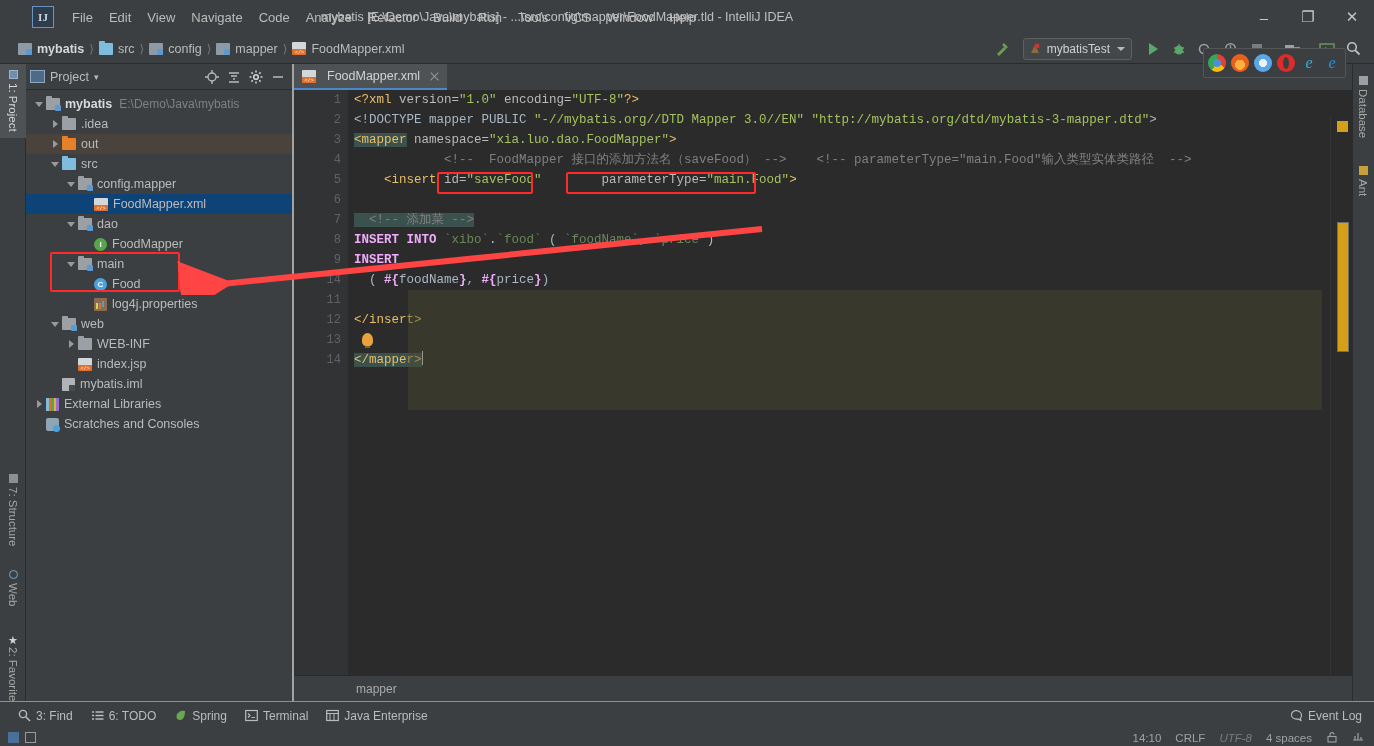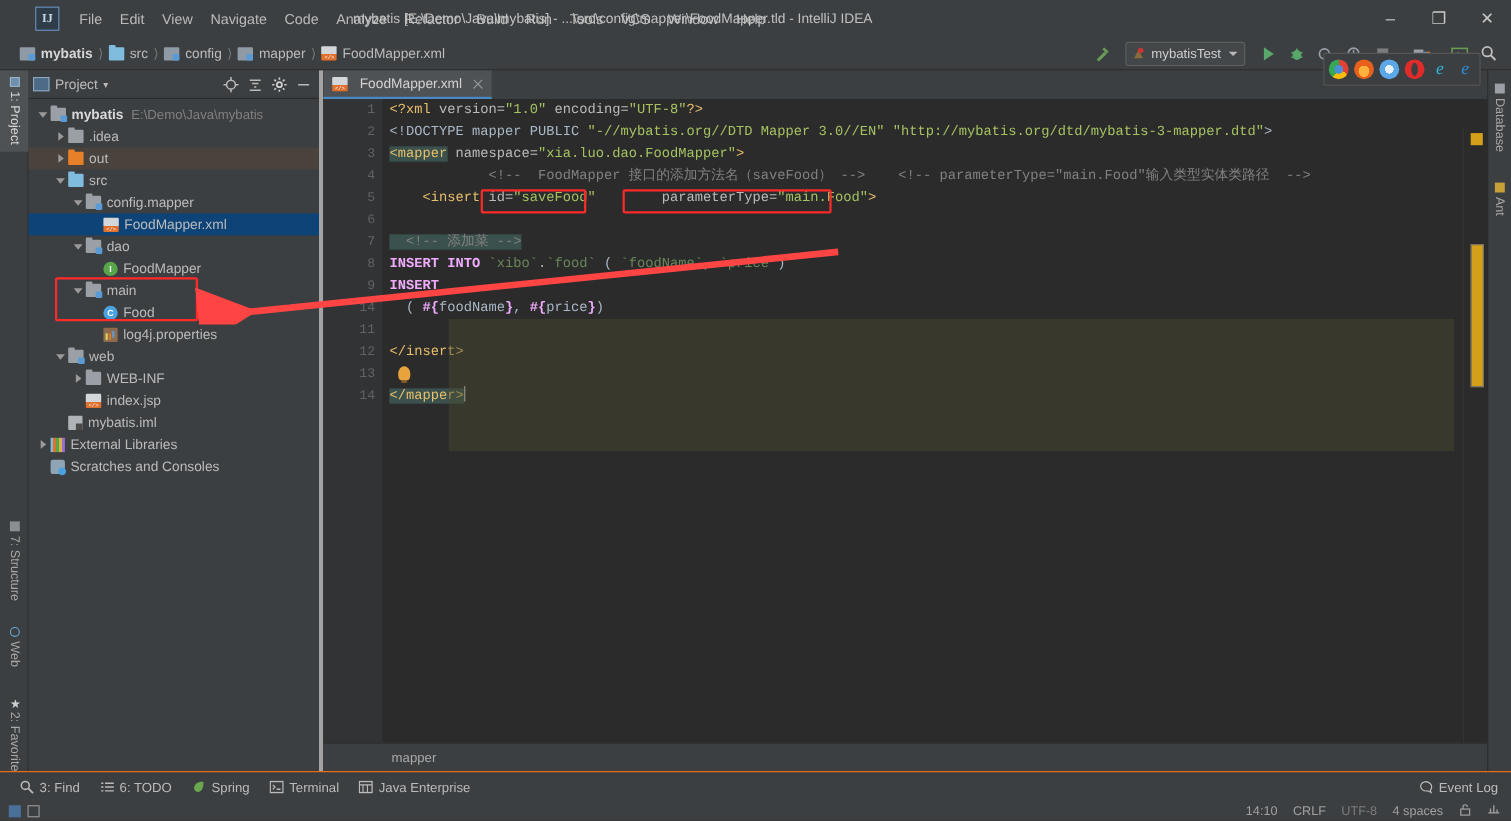--- a/index.html
+++ b/index.html
@@ -93,21 +93,21 @@
   .vtab-r {
     position:absolute; right:0; width:22px;
     writing-mode:vertical-rl; text-orientation:mixed;
     font-size:11.5px; color:#a7a7a7; padding:6px 0;
     display:flex; align-items:center; gap:4px;
   }
 
   
   #project-panel {
     position:absolute; left:26px; top:64px; width:268px; height:637px;
-    background:#3c3f41; border-right:4px solid #a3a3a3;
+    background:#3c3f41; border-right:2px solid #a3a3a3;
   }
   #project-header {
     height:26px; display:flex; align-items:center; padding:0 4px;
     border-bottom:1px solid #2b2b2b;
   }
   #project-header .title { font-size:12.5px; color:#bbbbbb; margin-left:5px; }
   #project-header .tools { margin-left:auto; display:flex; align-items:center; gap:2px; }
   .ph-btn { width:20px; height:20px; display:flex; align-items:center; justify-content:center; }
   #tree { padding-top:4px; font-size:12.5px; }
   .trow { height:20px; display:flex; align-items:center; padding-right:4px; white-space:nowrap; }
@@ -691,21 +691,21 @@
 </div>
 
 <div id="statusbar">
   <div style="display:flex;align-items:center;gap:6px;margin-left:8px;">
     <span style="width:11px;height:11px;background:#4a6f99;display:inline-block;"></span>
     <span style="width:11px;height:11px;border:1px solid #9a9a9a;display:inline-block;"></span>
   </div>
   <div id="status-right">
     <span>14:10</span>
     <span>CRLF</span>
-    <span style="color:#7b7b7b;">UTF-8</span>
+    <span style="color:#7b7b7b;font-style:italic;">UTF-8</span>
     <span>4 spaces</span>
     <span>
       <svg width="12" height="12" viewBox="0 0 12 12">
           <rect x="2" y="5.5" width="8" height="5.5" fill="none" stroke="#a0a0a0" stroke-width="1.1"></rect>
           <path d="M4 5.5V3.6a2 2 0 0 1 4 0" fill="none" stroke="#a0a0a0" stroke-width="1.1"></path>
         </svg>
     </span>
     <span>
       <svg width="12" height="12" viewBox="0 0 12 12">
           <path d="M1 9h10M3 9V5M6 9V2M9 9V6" stroke="#a0a0a0" stroke-width="1.2"></path>

